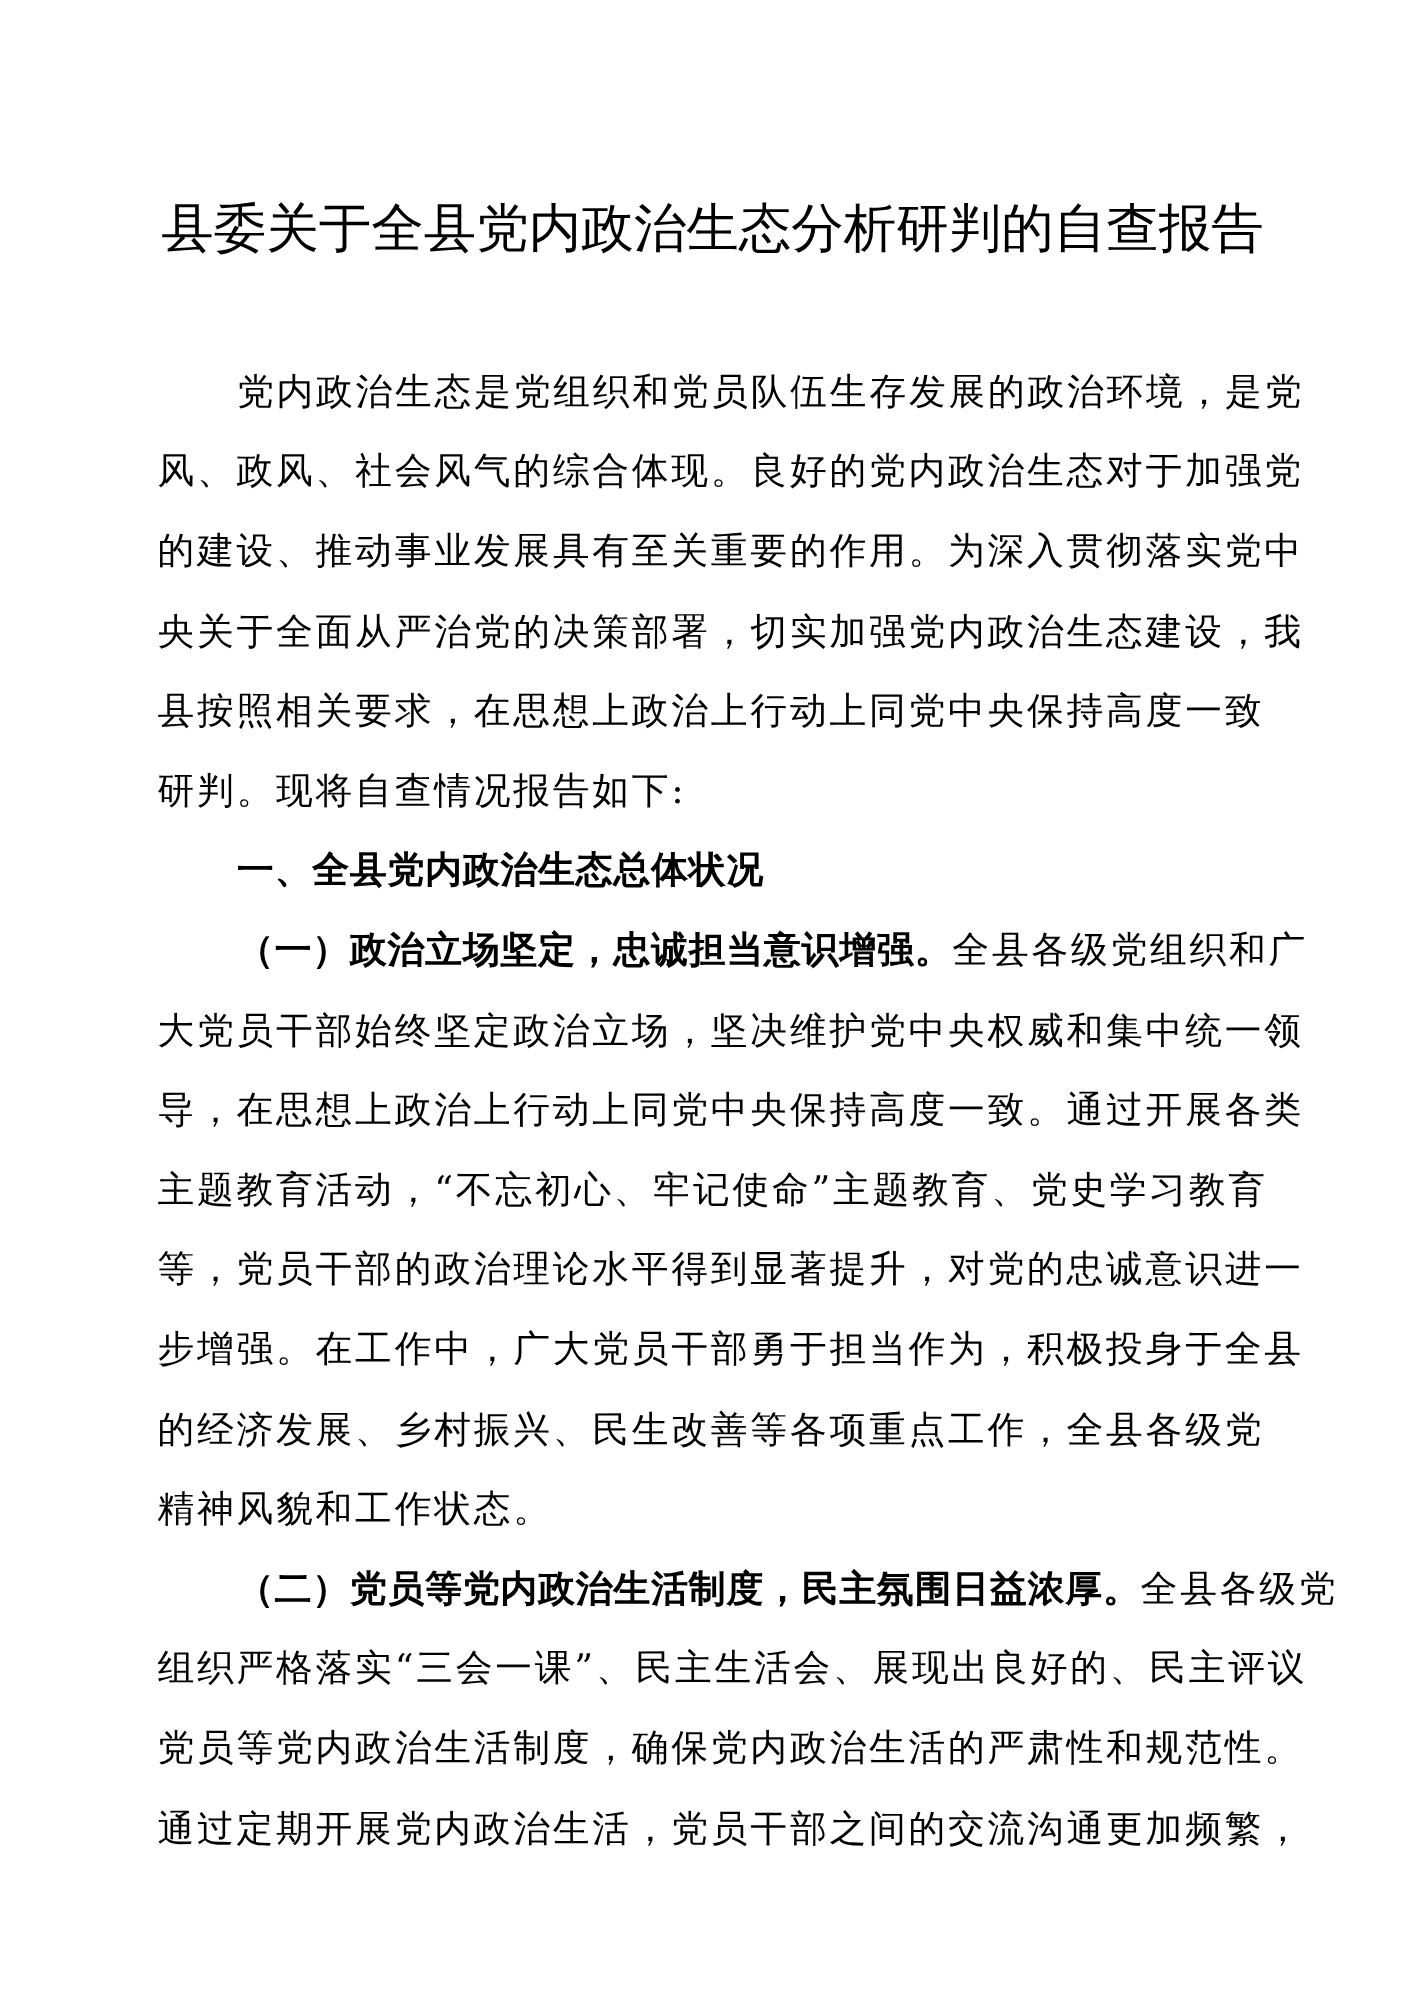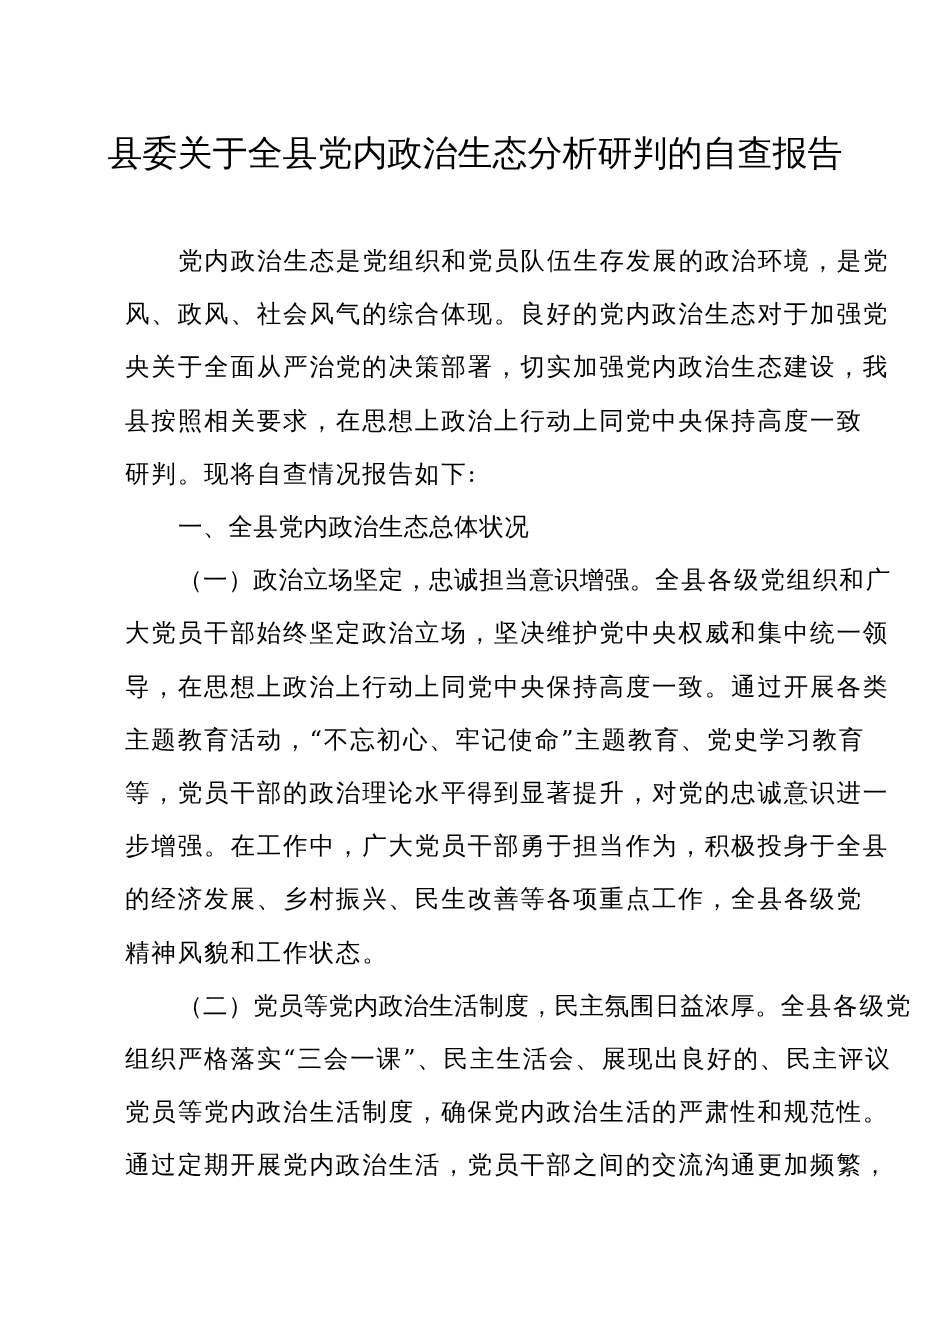--- a/index.html
+++ b/index.html
@@ -9,34 +9,35 @@
     position:absolute; left:0; top:128px; width:950px; text-align:center;
     font-family:"DejaVu Sans","Liberation Sans",sans-serif; font-size:35px; line-height:50px;
     letter-spacing:0px; white-space:nowrap;
   }
   .body {
     position:absolute; left:105px; top:234px; width:742px;
     font-family:"DejaVu Serif","Liberation Serif",serif;
     font-size:24.5px; line-height:53.2px; text-align:justify;
     letter-spacing:1.85px;
   }
-  .line { display:block; white-space:nowrap; text-indent:0;margin-left:20px; }
+  .line { display:block; white-space:nowrap; text-indent:0; }
   .indent { padding-left:53px; }
-  .bold { font-weight:normal; font-family:"DejaVu Sans","Liberation Sans",sans-serif; letter-spacing:0.6px; }
+  .bold { font-weight:bold; font-family:"DejaVu Sans","Liberation Sans",sans-serif; letter-spacing:0.6px; }
 </style>
 </head>
 <body>
 
 <div class="page">
   <div class="title">县委关于全县党内政治生态分析研判的自查报告</div>
 
   <div class="body">
     <div>
       <span class="line indent">党内政治生态是党组织和党员队伍生存发展的政治环境，是党</span>
       <span class="line">风、政风、社会风气的综合体现。良好的党内政治生态对于加强党</span>
+      <span class="line">的建设、推动事业发展具有至关重要的作用。为深入贯彻落实党中</span>
       <span class="line">央关于全面从严治党的决策部署，切实加强党内政治生态建设，我</span>
       <span class="line">县按照相关要求，在思想上政治上行动上同党中央保持高度一致</span>
       <span class="line">研判。现将自查情况报告如下:</span>
     </div>
 
     <span class="line indent bold">一、全县党内政治生态总体状况</span>
 
     <div>
       <span class="line indent"><span class="bold">（一）政治立场坚定，忠诚担当意识增强。</span><span>全县各级党组织和广</span></span>
       <span class="line">大党员干部始终坚定政治立场，坚决维护党中央权威和集中统一领</span>

